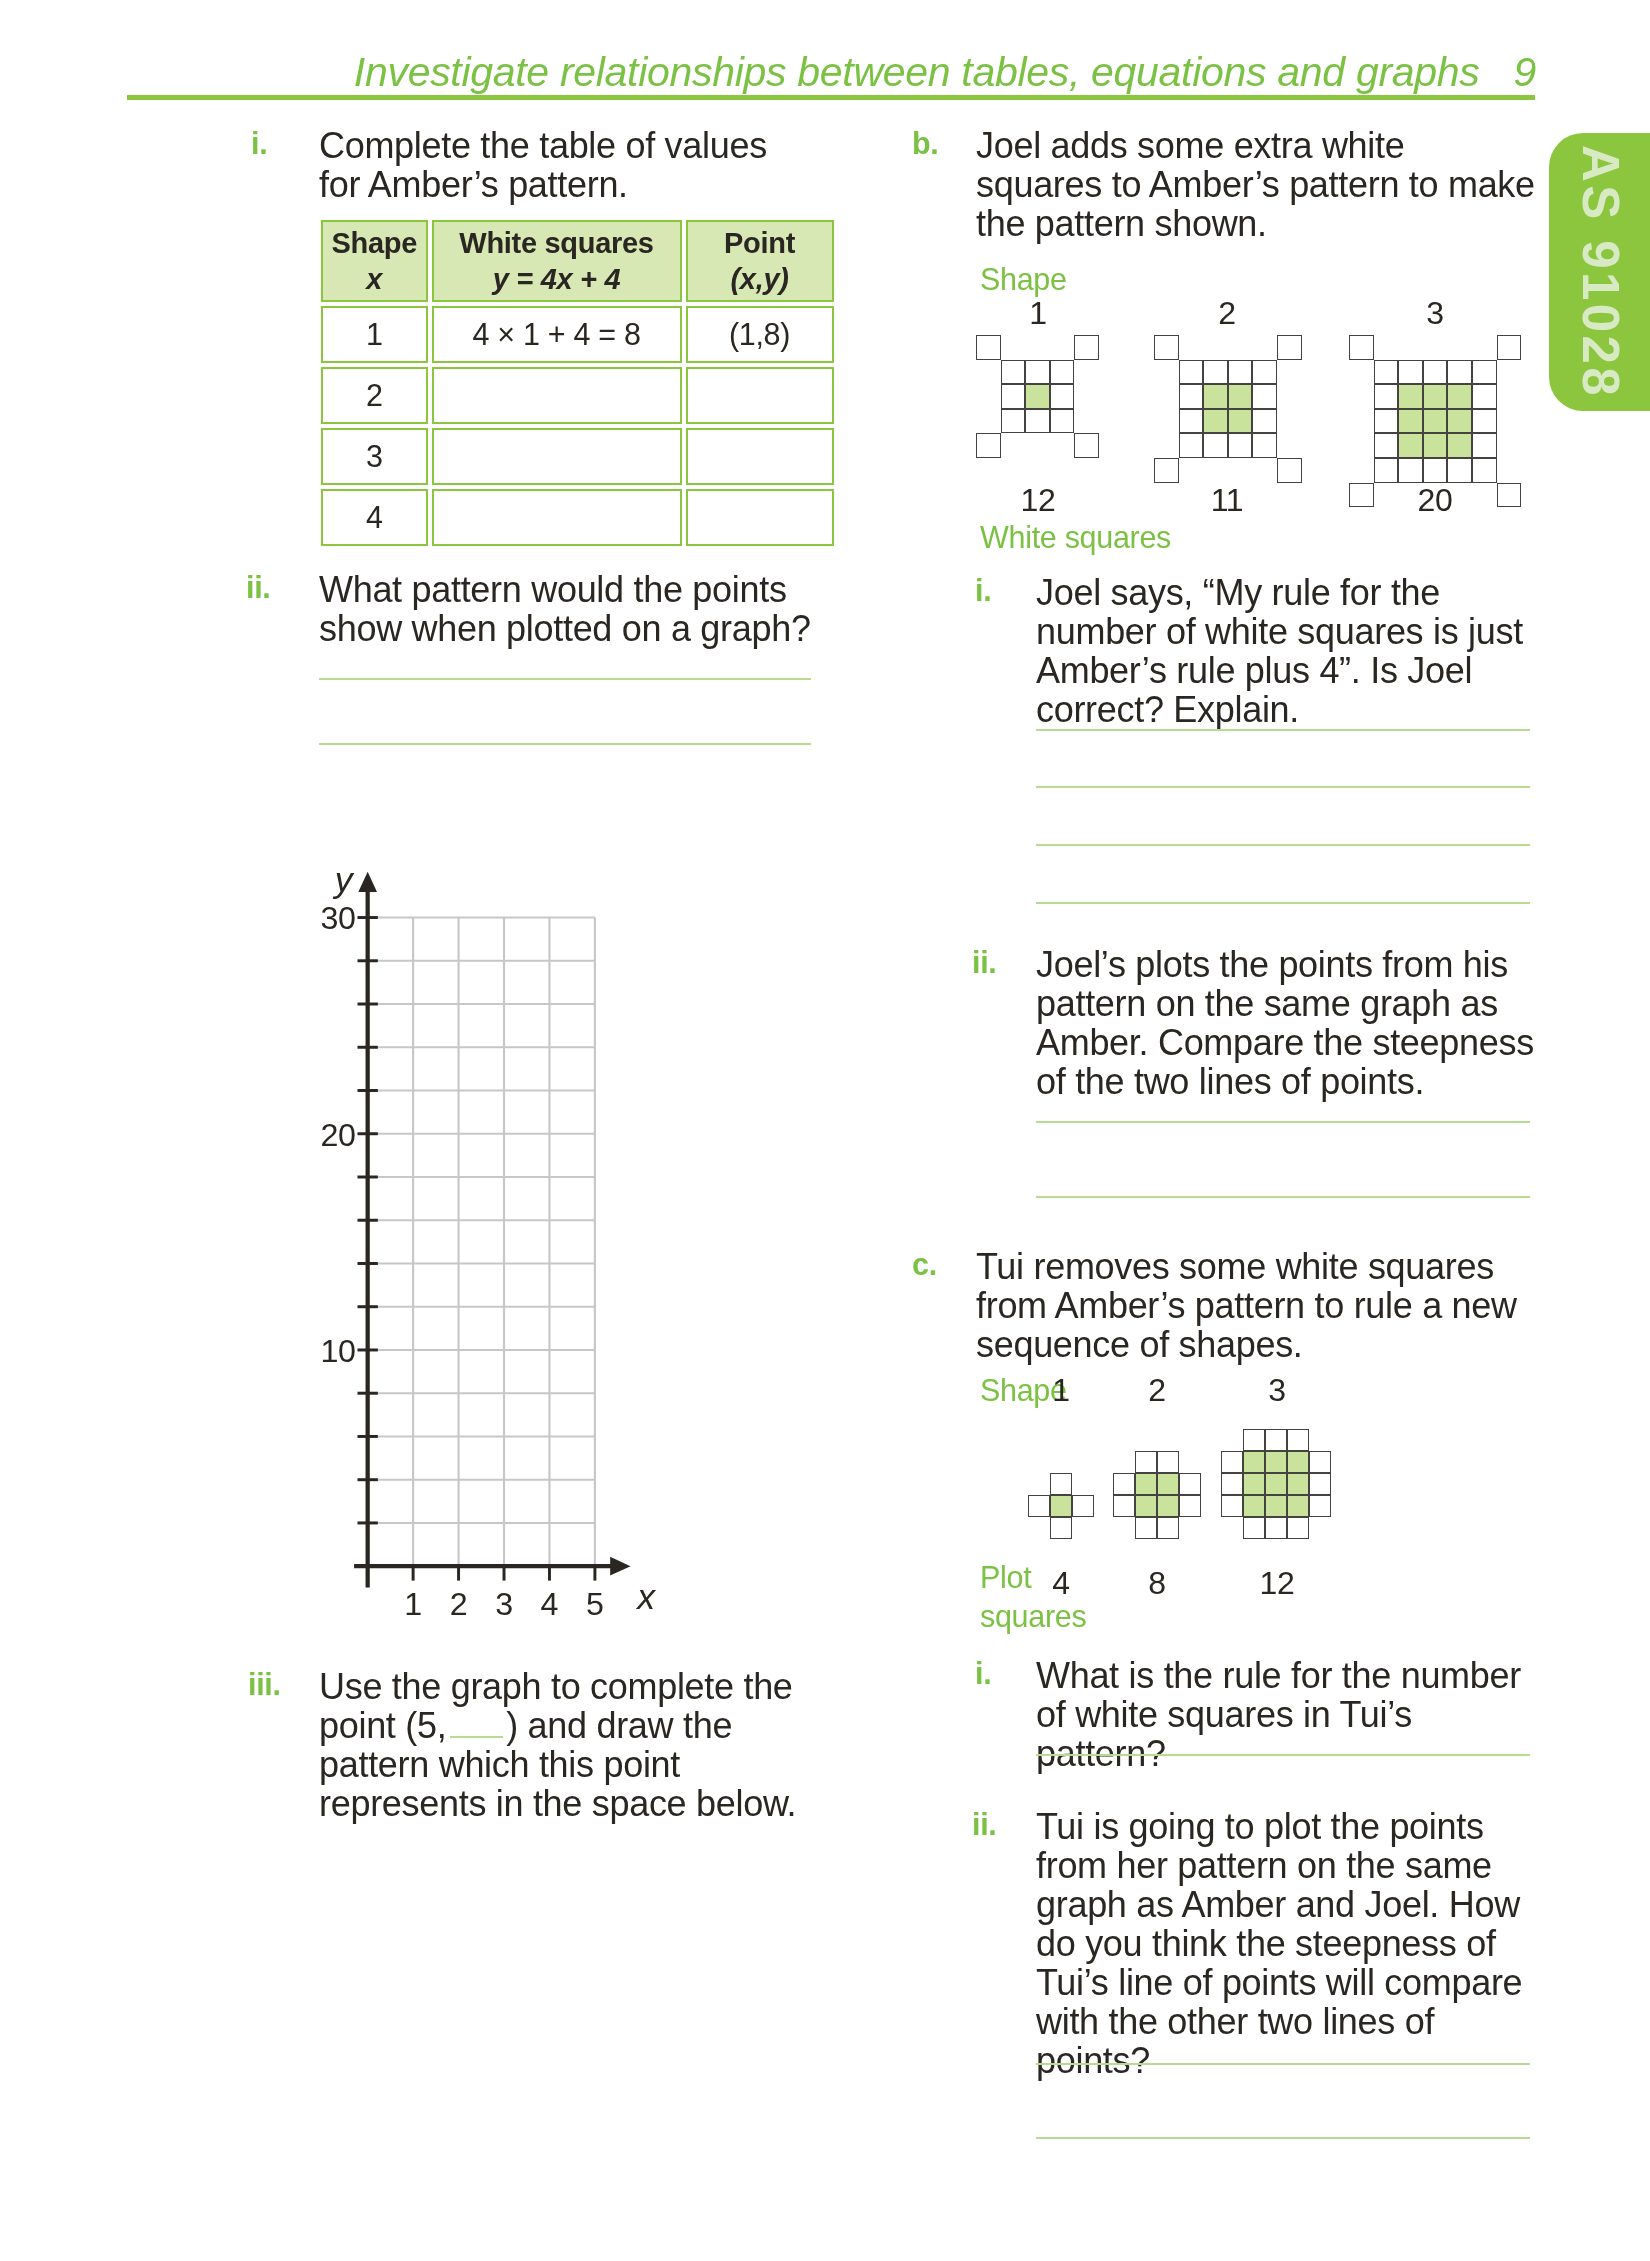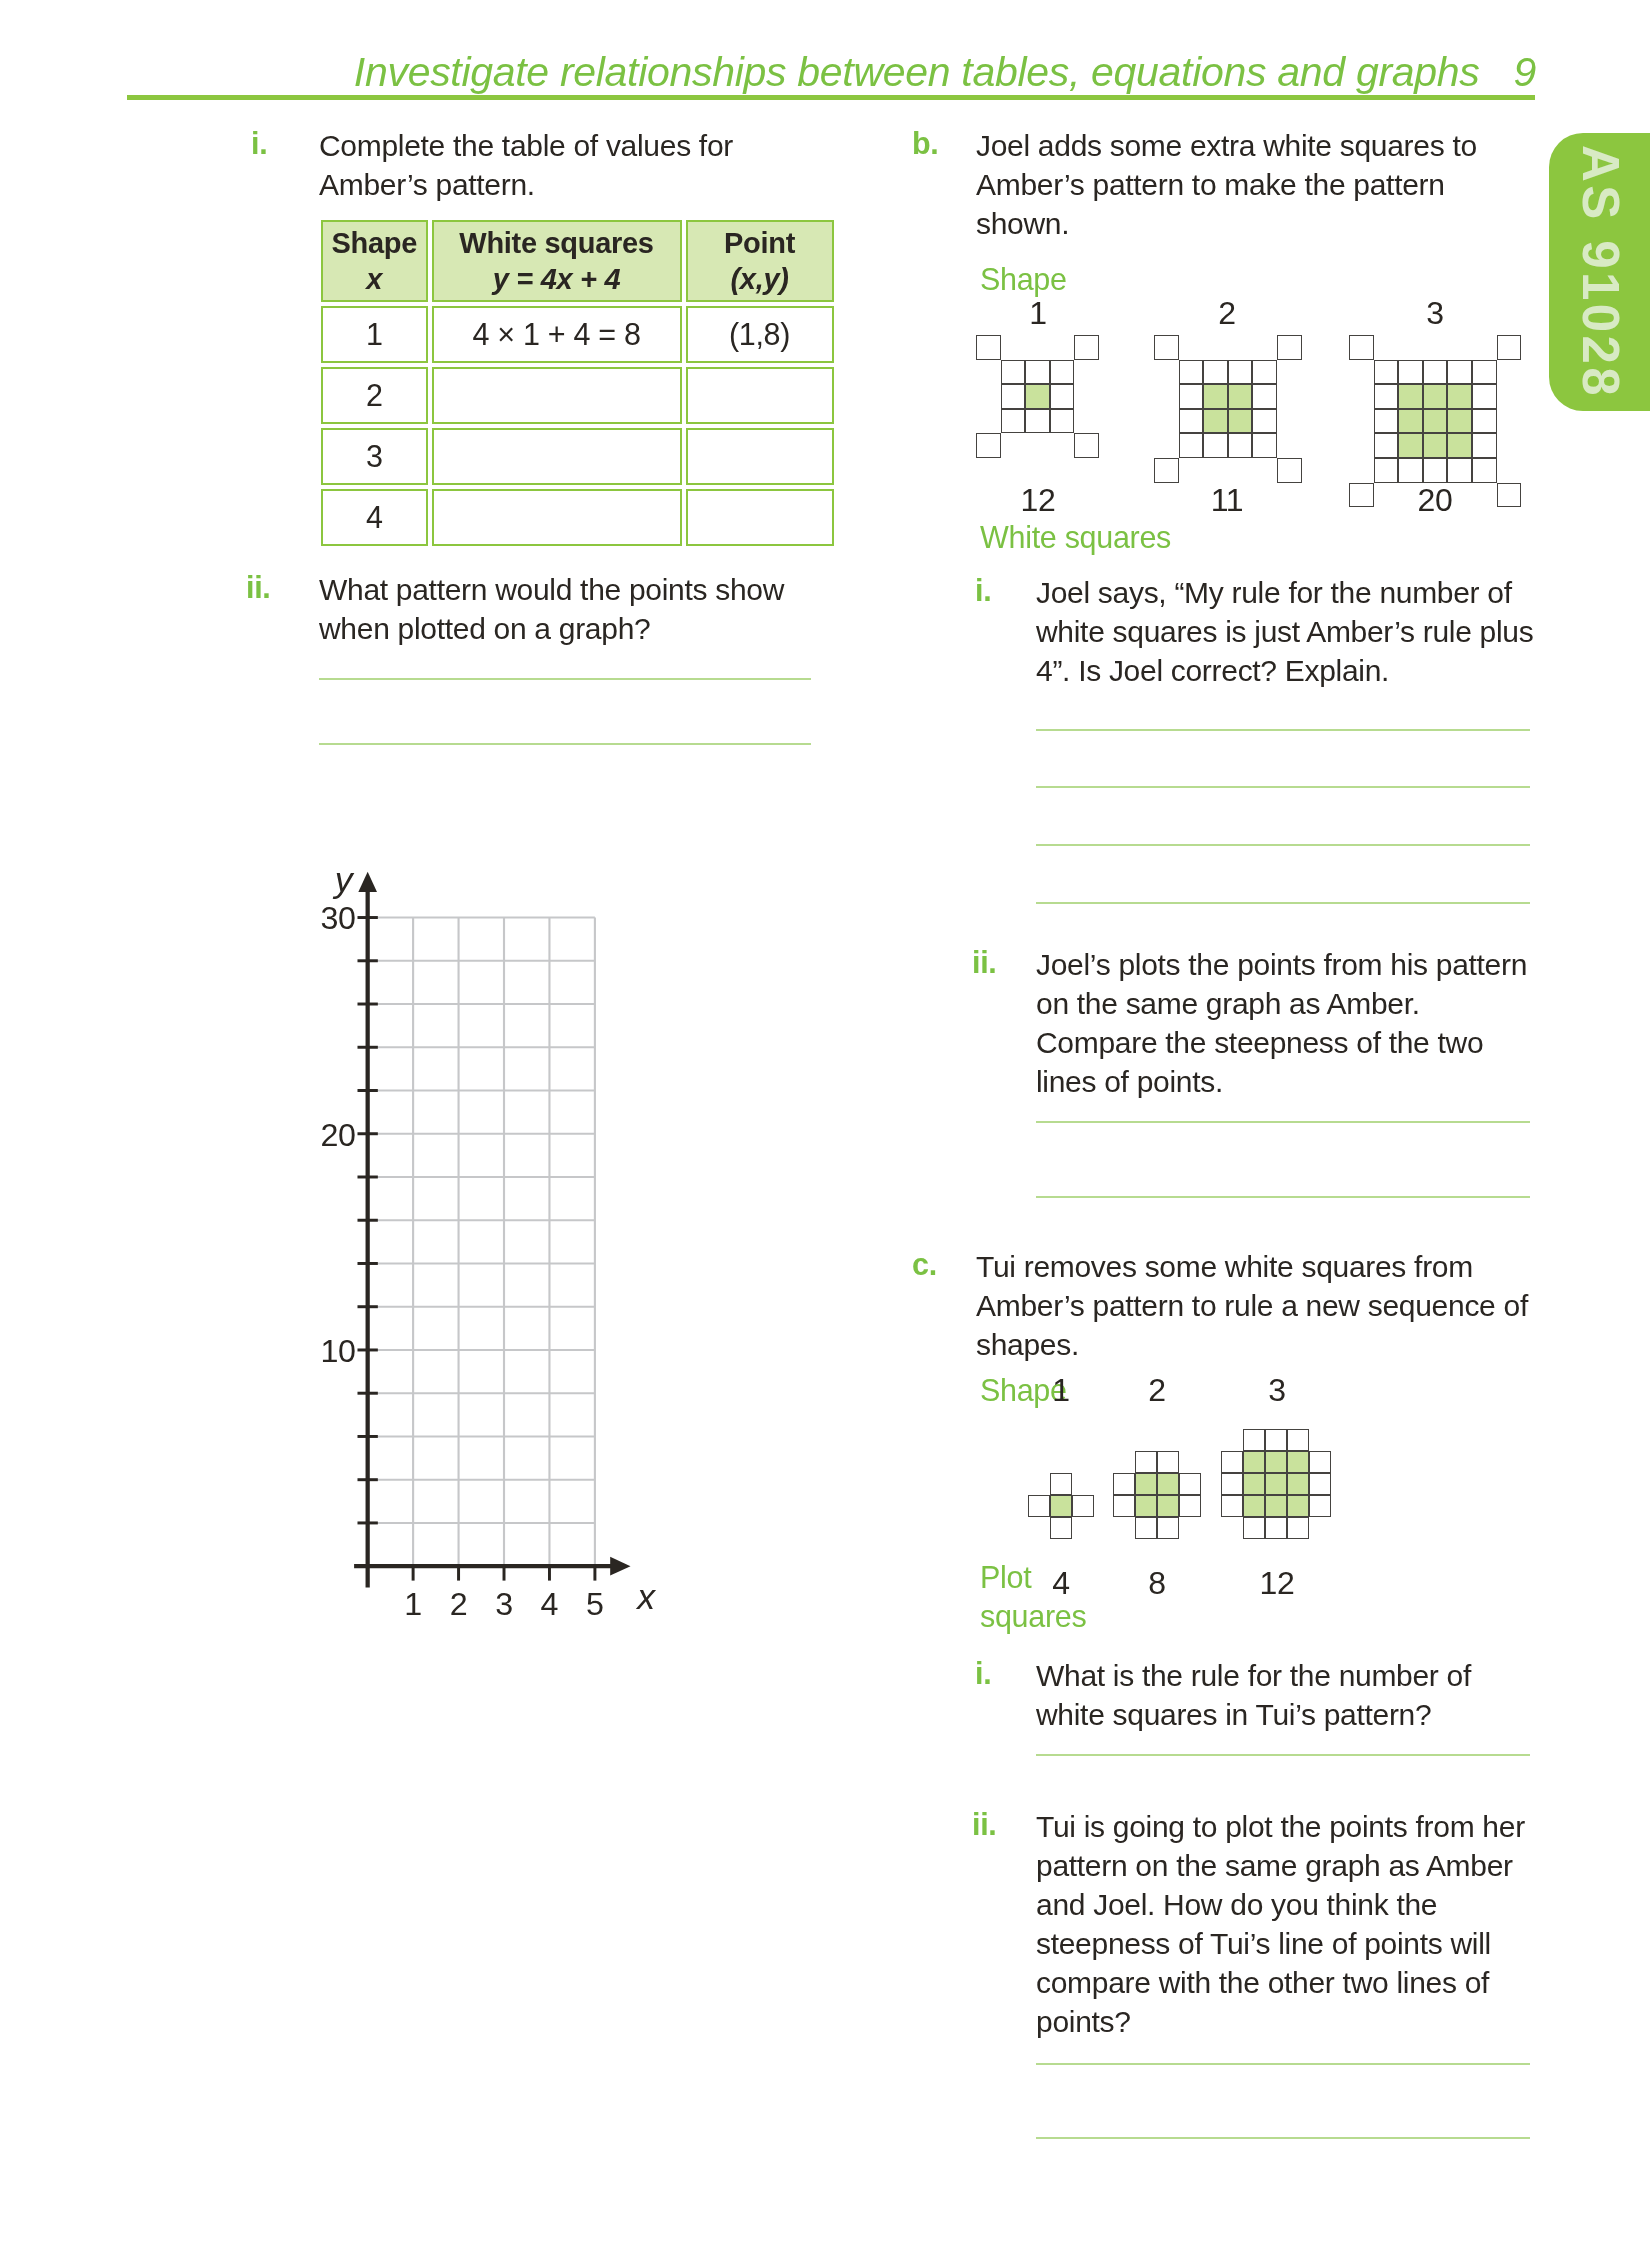--- a/index.html
+++ b/index.html
@@ -19,21 +19,21 @@
     background:#8cc63f; border-radius:34px 0 0 34px;
     display:flex; align-items:center; justify-content:center;
   }
   .side-tab span{
     writing-mode:vertical-rl; font-weight:bold; font-size:51px; color:#d8eac4;
     letter-spacing:3.4px; white-space:nowrap;
   }
   
   .item{position:absolute;}
   .marker{position:absolute; color:#7bc143; font-weight:bold; font-size:30.5px;}
-  .para{font-size:30px; line-height:39px;}
+  .para{font-size:36px; line-height:39px;}
   .ans-line{position:absolute; border-top:2.5px solid #b7db90; height:0;}
   .green-label{position:absolute; color:#7bc143; font-size:30.5px; line-height:37px;}
   .fig-num{position:absolute; font-size:32px; color:#2a2622; transform:translateX(-50%); white-space:nowrap;}
   
   .values-table{
     position:absolute; left:317px; top:216px;
     border-collapse:separate; border-spacing:4.2px 4.2px;
   }
   .values-table th, .values-table td{
     border:2.5px solid #8cc63f; text-align:center; vertical-align:middle; padding:0 5.1px;
@@ -190,20 +190,24 @@
       <text x="187.6" y="905" font-size="38" text-anchor="middle">1</text>
       <text x="241.2" y="905" font-size="38" text-anchor="middle">2</text>
       <text x="294.8" y="905" font-size="38" text-anchor="middle">3</text>
       <text x="348.4" y="905" font-size="38" text-anchor="middle">4</text>
       <text x="402" y="905" font-size="38" text-anchor="middle">5</text>
       <text x="116" y="52" font-size="42" font-style="italic" text-anchor="end">y</text>
       <text x="452" y="898" font-size="42" font-style="italic">x</text>
     </svg>
   </div>
 
+  <div class="item" style="left:319px; top:1667px; width:500px;">
+    <span class="marker" style="left:-71px; top:0;">iii.</span>
+    <div class="para"><span>Use the graph to complete the point (5,</span><span class="blank-inline"></span><span>) and draw the pattern which this point represents in the space below.</span></div>
+  </div>
 
   <div class="item" style="left:976px; top:126px; width:560px;">
     <span class="marker" style="left:-64px; top:0;">b.</span>
     <div class="para">Joel adds some extra white squares to Amber’s pattern to make the pattern shown.</div>
   </div>
 
   <div class="green-label" style="left:980px; top:261px;">Shape</div>
   <span class="fig-num" style="left:1038px; top:295px;">1</span>
   <span class="fig-num" style="left:1227px; top:295px;">2</span>
   <span class="fig-num" style="left:1435px; top:295px;">3</span>

